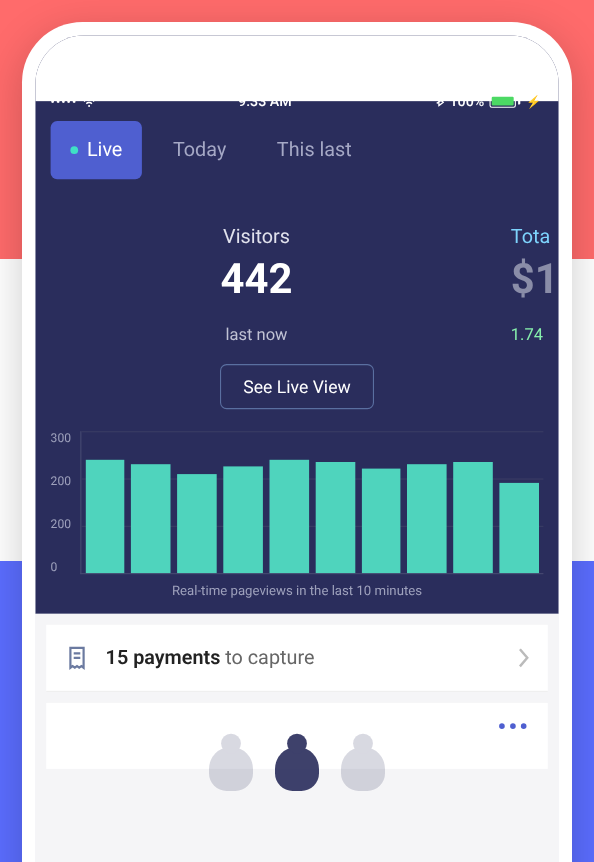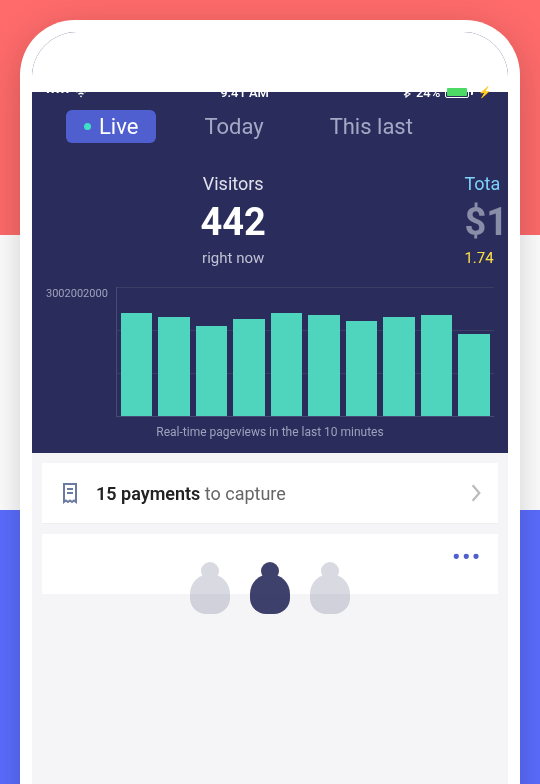--- a/index.html
+++ b/index.html
@@ -80,26 +80,25 @@
       padding: 18px 0 0 0;
       overflow: hidden;
     }
     .tabs {
       display: flex;
       padding: 0 14px;
       gap: 10px;
       align-items: center;
     }
     .tab {
-      padding: 4px 18px;
+      padding: 16px 18px;
       border-radius: 6px;
-      font-size: 22px;
+      font-size: 18px;
       color: #a5a8c5;
       white-space: nowrap;
-      margin-left: 20px;
     }
     .tab.active {
       background: #4f5fd0;
       color: #fff;
       display: flex;
       align-items: center;
       gap: 8px;
     }
     .live-dot {
       width: 7px;
@@ -124,34 +123,35 @@
     }
     .metric.cut {
       color: #8a8da8;
       text-align: left;
       padding-right: 0;
     }
     .metric-label {
       font-size: 18px;
       color: #e0e1ec;
       font-weight: 400;
+      margin-top: 12px;
     }
     .metric-value {
       font-size: 38px;
       font-weight: 700;
       color: #fff;
-      margin: 6px 0 5px;
+      margin: 6px 0 19px;
     }
     .metric.cut .metric-label { color: #7dd3fc; }
     .metric.cut .metric-value { color: #8a8da8; }
     .metric-sub {
       font-size: 15px;
       color: #c0c2d4;
     }
-    .metric.cut .metric-sub { color: #fde047; }
+    .metric.cut .metric-sub { color: #86efac; }
     .see-live-btn {
       display: inline-block;
       margin: 18px auto 0;
       padding: 10px 20px;
       border: 1.5px solid #5a6fa0;
       border-radius: 6px;
       color: #fff;
       font-size: 16px;
       text-align: center;
     }
@@ -161,21 +161,21 @@
       padding: 0 14px 14px;
       position: relative;
     }
     .chart-container {
       position: relative;
       height: 130px;
       display: flex;
     }
     .y-axis {
       display: flex;
-      flex-direction: row;
+      flex-direction: column;
       justify-content: space-between;
       font-size: 11px;
       color: #9ea1bc;
       padding-right: 8px;
       text-align: left;
       height: 100%;
     }
     .plot {
       flex: 1;
       position: relative;
@@ -292,28 +292,28 @@
 
       <div class="status-bar">
         <div class="status-left">
           <span class="status-dots">•••••</span>
           <span class="wifi-icon">
             <svg viewBox="0 0 24 24" fill="white">
                 <path d="M12 18c.8 0 1.5.7 1.5 1.5S12.8 21 12 21s-1.5-.7-1.5-1.5.7-1.5 1.5-1.5zm0-5c2 0 3.8.8 5.1 2.1l-1.6 1.6C14.5 15.8 13.3 15.3 12 15.3s-2.5.5-3.5 1.4l-1.6-1.6C8.2 13.8 10 13 12 13zm0-5c3.4 0 6.4 1.4 8.6 3.6l-1.6 1.6C17.2 11.4 14.7 10.3 12 10.3s-5.2 1.1-7 2.9l-1.6-1.6C5.6 9.4 8.6 8 12 8z"></path>
               </svg>
           </span>
         </div>
-        <div>9:41 AM</div>
+        <div>9:33 AM</div>
         <div class="status-right">
           <span>
             <svg width="10" height="14" viewBox="0 0 10 14" fill="none" stroke="white" stroke-width="1.2">
                 <path d="M3 4l5 3.5-5 3.5M5 1v12l4-3-4-3 4-3-4-3z"></path>
               </svg>
           </span>
-          <span>24%</span>
+          <span>100%</span>
           <span class="battery">
             <span class="battery-body">
                 <span class="battery-fill"></span>
               </span>
             <span class="battery-tip"></span>
           </span>
           <span style="font-size:11px">⚡</span>
         </div>
       </div>
 
@@ -329,29 +329,32 @@
           </div>
           <div class="tab">
             <span>This last</span>
           </div>
         </div>
 
         <div class="metrics-row">
           <div class="metric main">
             <div class="metric-label">Visitors</div>
             <div class="metric-value">442</div>
-            <div class="metric-sub">right now</div>
+            <div class="metric-sub">last now</div>
           </div>
           <div class="metric cut">
             <div class="metric-label">Tota</div>
             <div class="metric-value">$1</div>
             <div class="metric-sub">1.74</div>
           </div>
         </div>
 
+        <div class="see-live-wrap">
+          <div class="see-live-btn">See Live View</div>
+        </div>
 
         <div class="chart-area">
           <div class="chart-container">
             <div class="y-axis">
               <span>300</span>
               <span>200</span>
               <span>200</span>
               <span>0</span>
             </div>
             <div class="plot">

